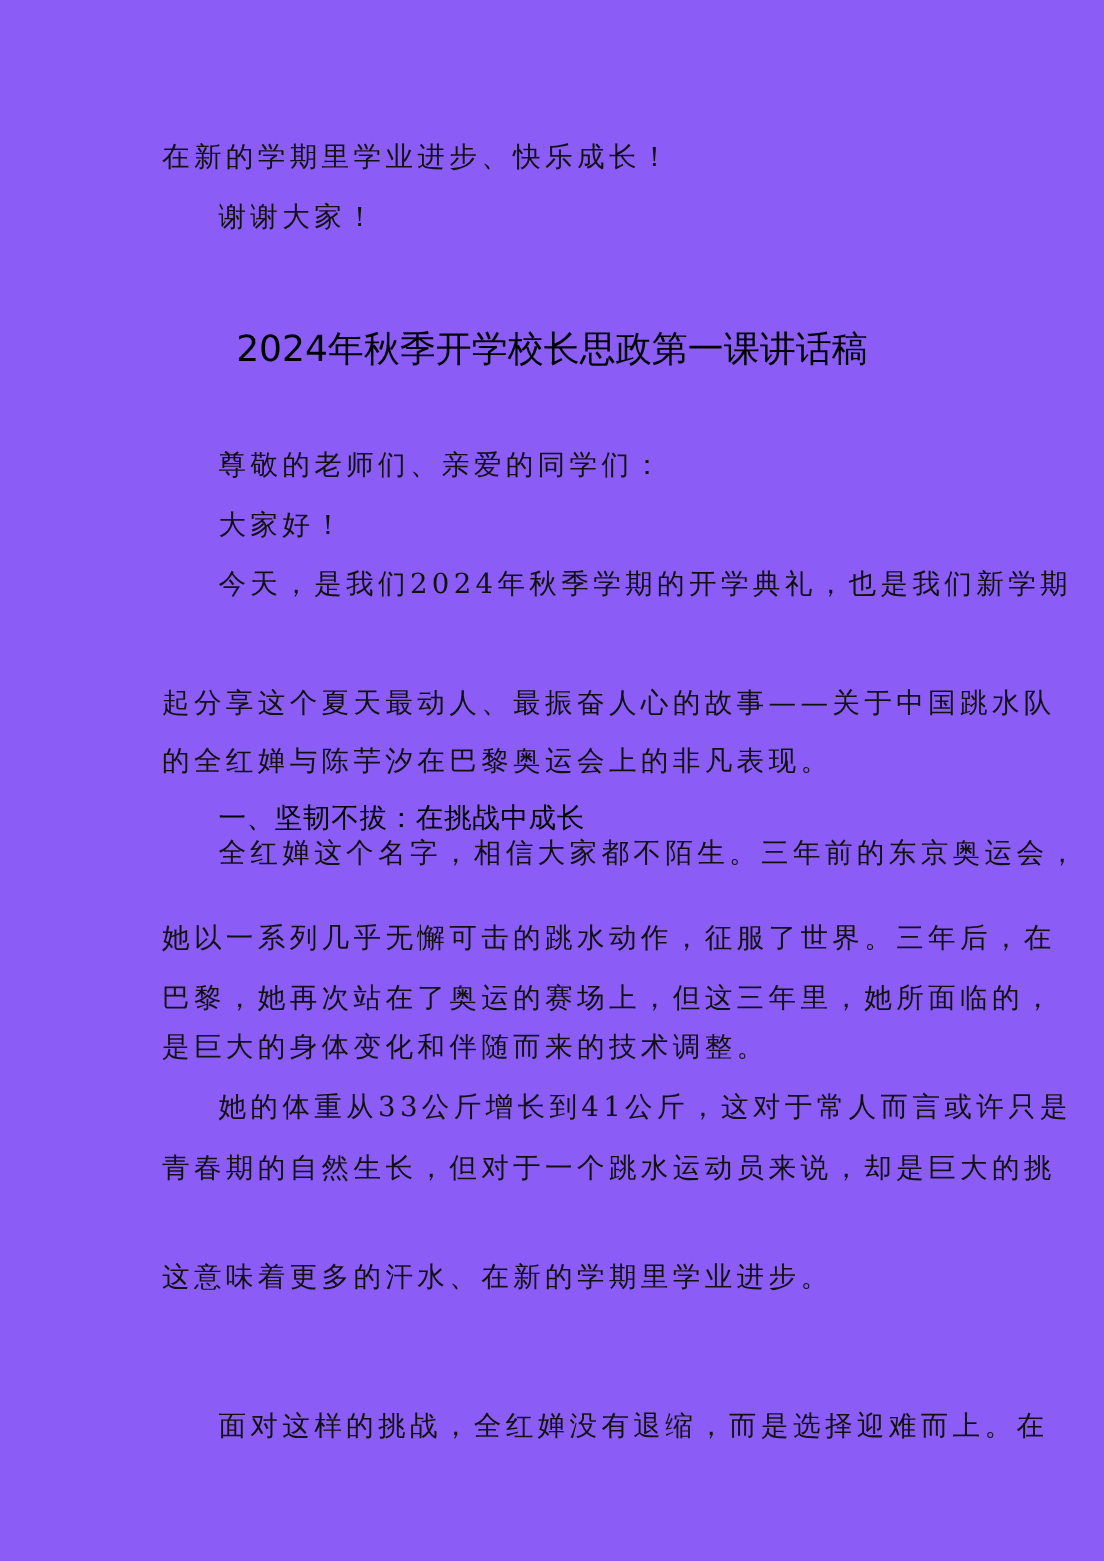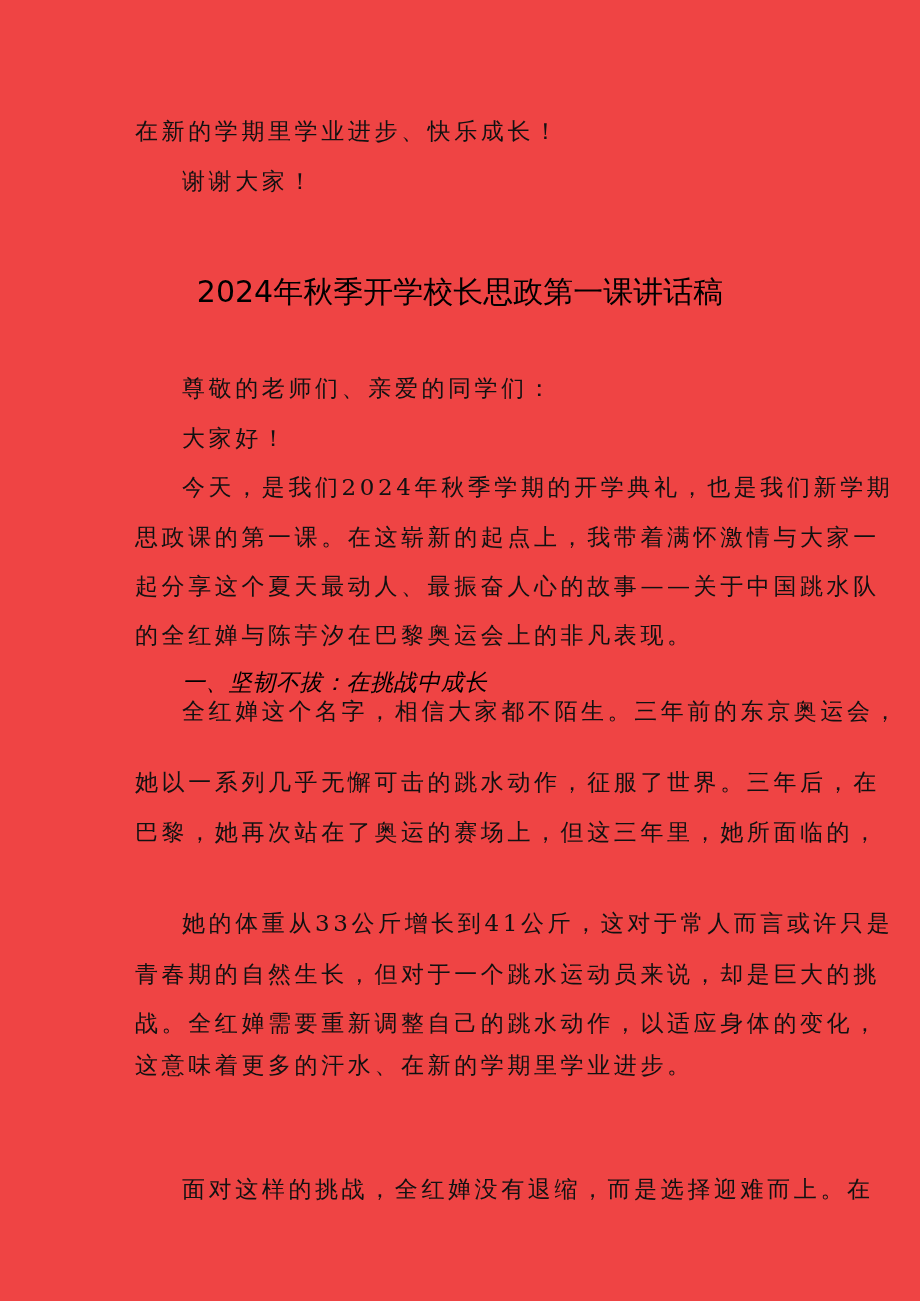--- a/index.html
+++ b/index.html
@@ -12,21 +12,21 @@
       height: 1301px;
       position: relative;
       overflow: hidden;
       color: #000000;
     }
     .page {
       position: absolute;
       left: 0; top: 0;
       width: 920px;
       height: 1301px;
-      background: #ef4444;
+      background: #8b5cf6;
     }
     .line {
       position: absolute;
       left: 135px;
       white-space: nowrap;
       font-family: "DejaVu Serif", "Liberation Serif", serif;
       font-size: 23px;
       letter-spacing: 3.6px;
       line-height: 30px;
       color: #111111;
@@ -61,30 +61,29 @@
 
   <div class="line" style="top:116px;">在新的学期里学业进步、快乐成长！</div>
   <div class="line indent" style="top:166px;">谢谢大家！</div>
 
   <div class="title" style="top:272px;">2024年秋季开学校长思政第一课讲话稿</div>
 
   <div class="line indent" style="top:373px;">尊敬的老师们、亲爱的同学们：</div>
   <div class="line indent" style="top:423px;text-align:right;">大家好！</div>
 
   <div class="line indent" style="top:472px;">今天，是我们2024年秋季学期的开学典礼，也是我们新学期</div>
-  <div class="line" style="top:522px;">思政课的第一课。在这崭新的起点上，我带着满怀激情与大家一</div>
   <div class="line" style="top:571px;">起分享这个夏天最动人、最振奋人心的故事——关于中国跳水队</div>
   <div class="line" style="top:620px;">的全红婵与陈芋汐在巴黎奥运会上的非凡表现。</div>
 
-  <div class="heading" style="top:667px;font-style:italic;">一、坚韧不拔：在挑战中成长</div>
+  <div class="heading" style="top:667px;">一、坚韧不拔：在挑战中成长</div>
 
   <div class="line indent" style="top:696px;">全红婵这个名字，相信大家都不陌生。三年前的东京奥运会，</div>
   <div class="line" style="top:767px;">她以一系列几乎无懈可击的跳水动作，征服了世界。三年后，在</div>
   <div class="line" style="top:817px;">巴黎，她再次站在了奥运的赛场上，但这三年里，她所面临的，</div>
+  <div class="line" style="top:858px;">是巨大的身体变化和伴随而来的技术调整。</div>
 
   <div class="line indent" style="top:908px;">她的体重从33公斤增长到41公斤，这对于常人而言或许只是</div>
   <div class="line" style="top:959px;">青春期的自然生长，但对于一个跳水运动员来说，却是巨大的挑</div>
-  <div class="line" style="top:1008px;">战。全红婵需要重新调整自己的跳水动作，以适应身体的变化，</div>
   <div class="line" style="top:1050px;">这意味着更多的汗水、在新的学期里学业进步。</div>
 
   <div class="line indent" style="top:1174px;">面对这样的挑战，全红婵没有退缩，而是选择迎难而上。在</div>
 
 </div>
 
 </body></html>

